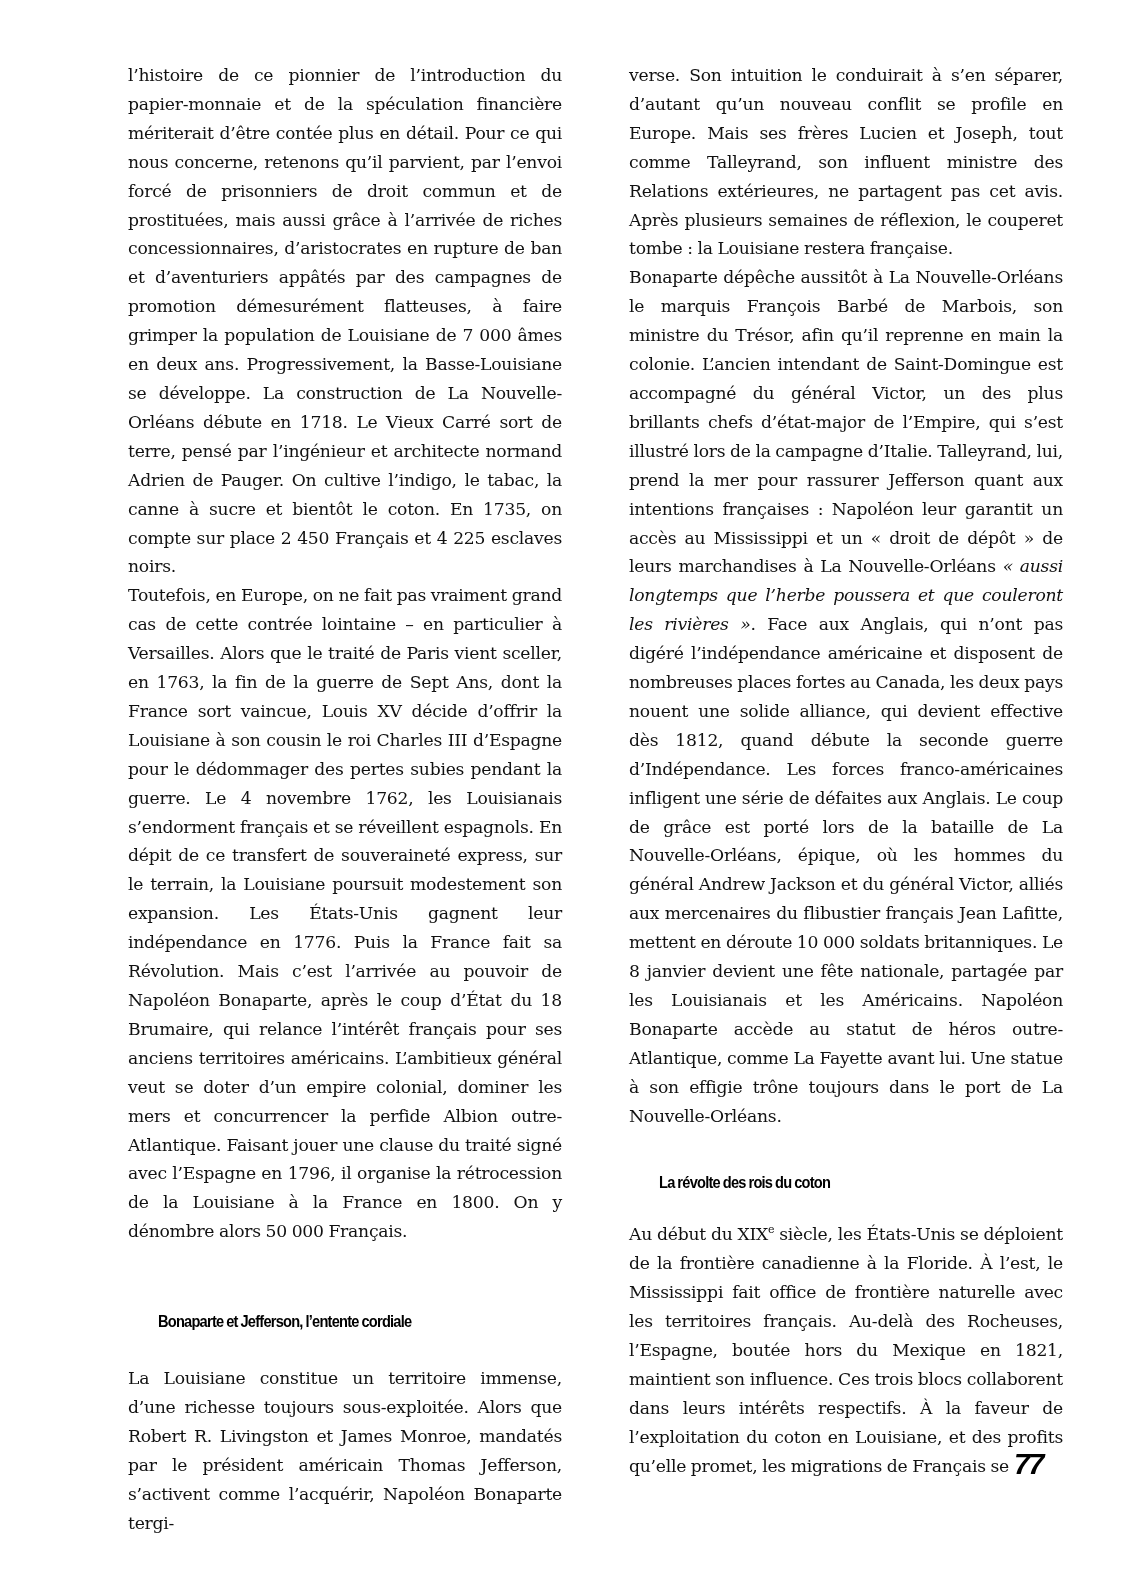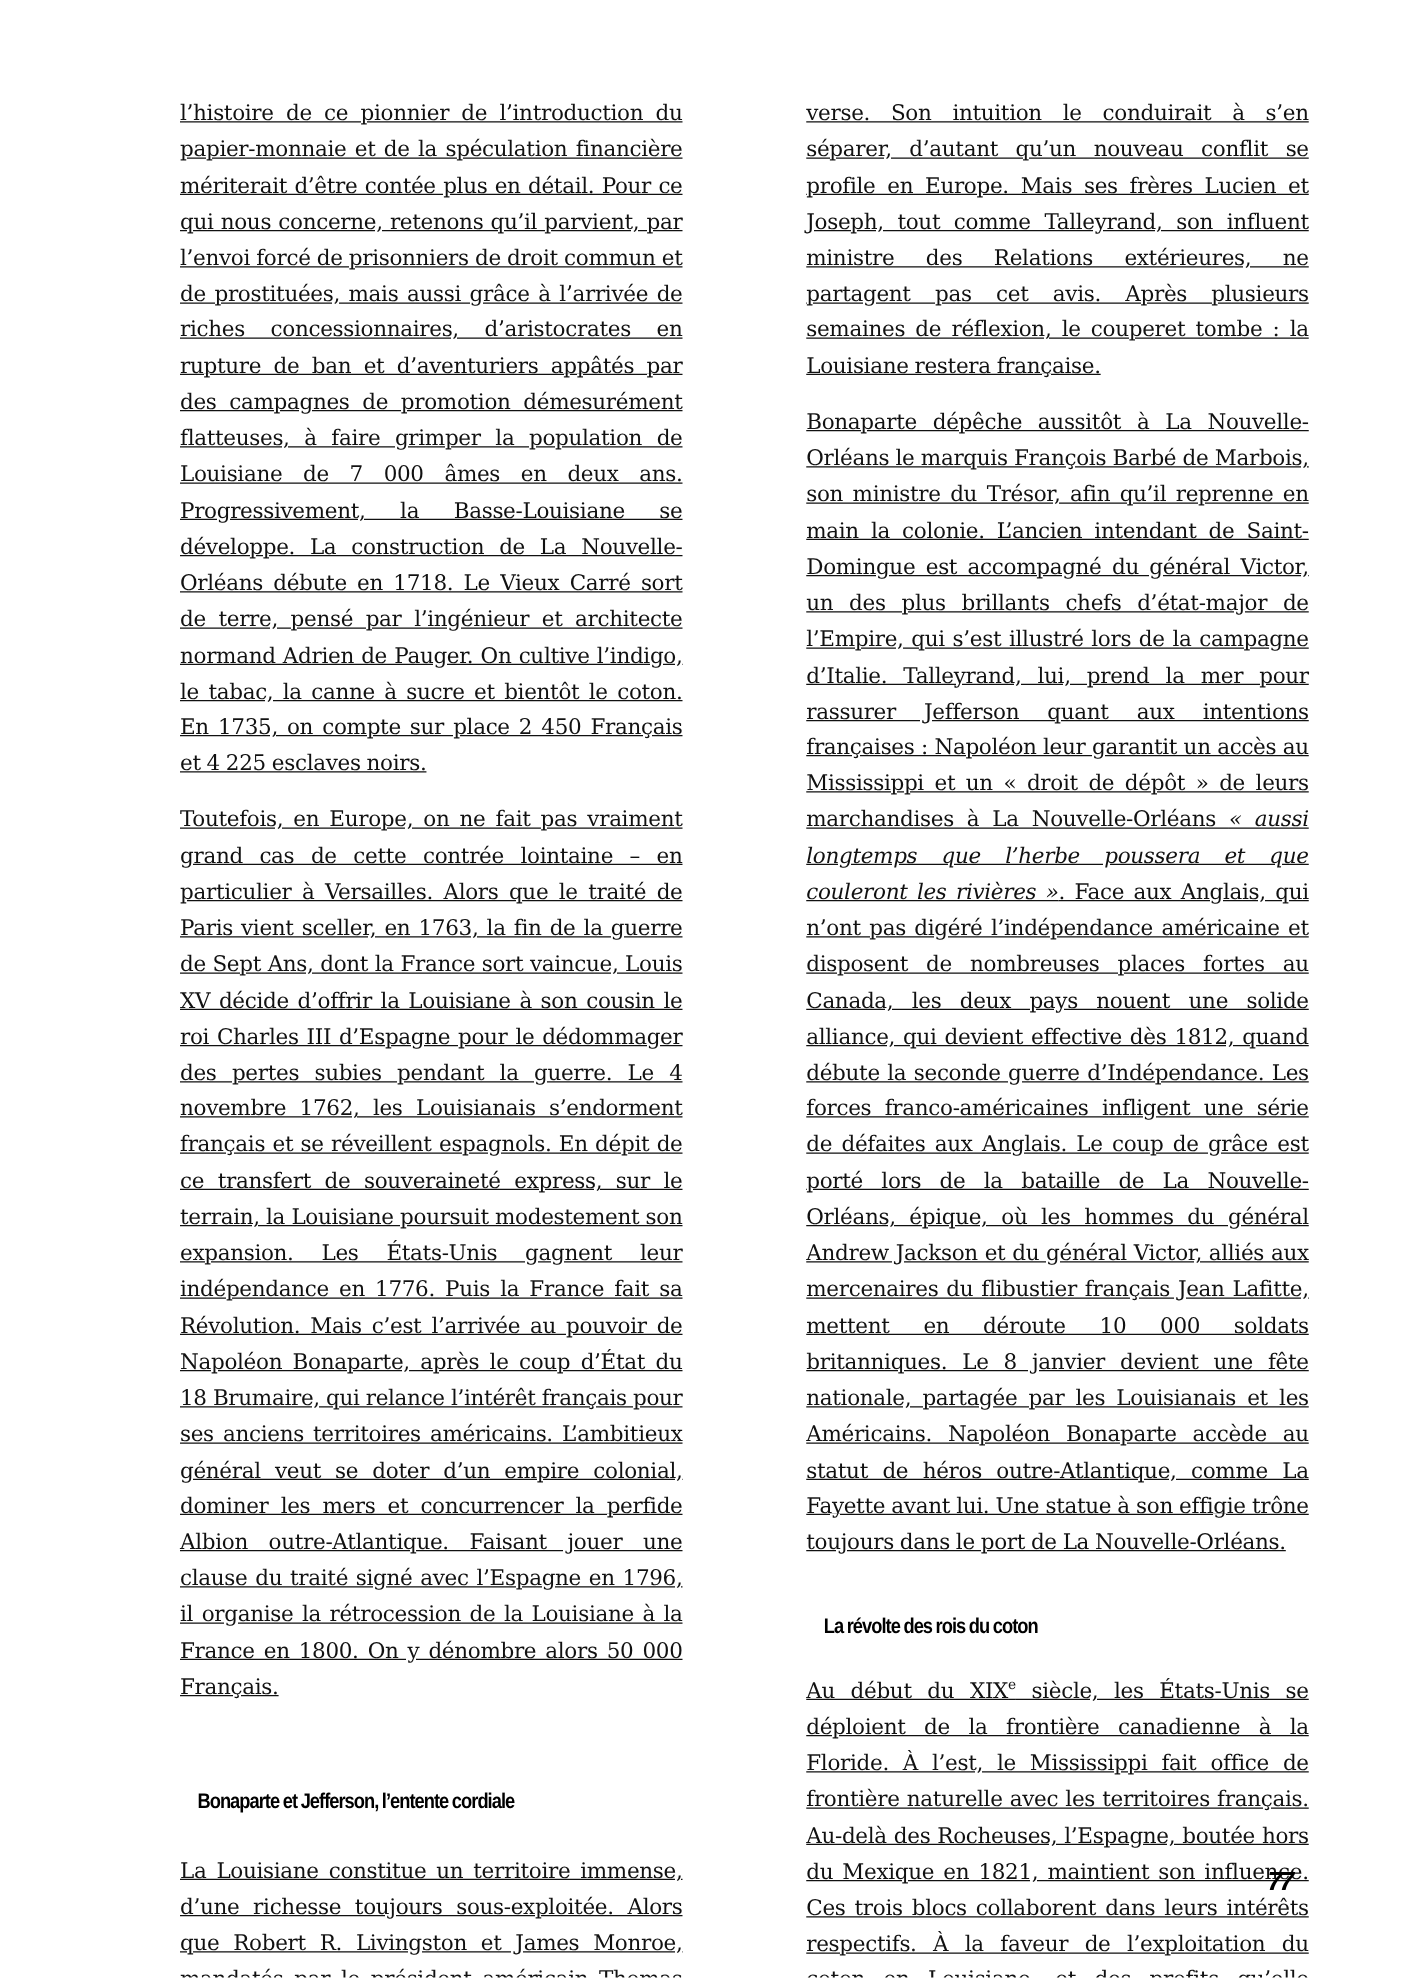--- a/index.html
+++ b/index.html
@@ -13,58 +13,58 @@
       font-size: 17.2px;
       line-height: 28.9px;
       color: #111111;
       text-align: justify;
       hyphens: auto;
       letter-spacing: -0.25px;
       word-spacing: -0.5px;
     }
     .col-left { left: 128px; }
     .col-right { left: 629px; }
-    .col p { margin: 16px; text-decoration: underline; }
+    .col p { margin: 0; }
     .col em { font-style: italic; }
     .subhead {
       font-family: "Liberation Sans", "DejaVu Sans", sans-serif;
       font-weight: bold;
       font-size: 17px;
       letter-spacing: -0.9px;
       transform: scaleX(0.86);
       transform-origin: left center;
       color: #000;
       text-align: left;
       white-space: nowrap;
     }
     .subhead-left { margin: 62px 0 27px 30px; }
     .subhead-right { margin: 38px 0 23px 30px; }
     .sup { font-size: 11px; vertical-align: super; line-height: 0; }
     .page-number {
       position: absolute;
       left: 1014px;
-      top: 1494px;
+      top: 1448px;
       font-family: "Liberation Sans", "DejaVu Sans", sans-serif;
       font-weight: bold;
       font-style: italic;
-      font-size: 21px;
+      font-size: 29px;
       letter-spacing: -2px;
       color: #000;
     }
   </style>
 </head>
 <body>
 
 <div class="page">
 
   <div class="col col-left">
     <p>l’histoire de ce pionnier de l’introduction du papier-monnaie et de la spéculation financière mériterait d’être contée plus en détail. Pour ce qui nous concerne, retenons qu’il parvient, par l’envoi forcé de prisonniers de droit commun et de prostituées, mais aussi grâce à l’arrivée de riches concessionnaires, d’aristocrates en rupture de ban et d’aventuriers appâtés par des campagnes de promotion démesurément flatteuses, à faire grimper la population de Louisiane de 7 000 âmes en deux ans. Progressivement, la Basse-Louisiane se développe. La construction de La Nouvelle-Orléans débute en 1718. Le Vieux Carré sort de terre, pensé par l’ingénieur et architecte normand Adrien de Pauger. On cultive l’indigo, le tabac, la canne à sucre et bientôt le coton. En 1735, on compte sur place 2 450 Français et 4 225 esclaves noirs.</p>
     <p>Toutefois, en Europe, on ne fait pas vraiment grand cas de cette contrée lointaine – en particulier à Versailles. Alors que le traité de Paris vient sceller, en 1763, la fin de la guerre de Sept Ans, dont la France sort vaincue, Louis XV décide d’offrir la Louisiane à son cousin le roi Charles III d’Espagne pour le dédommager des pertes subies pendant la guerre. Le 4 novembre 1762, les Louisianais s’endorment français et se réveillent espagnols. En dépit de ce transfert de souveraineté express, sur le terrain, la Louisiane poursuit modestement son expansion. Les États-Unis gagnent leur indépendance en 1776. Puis la France fait sa Révolution. Mais c’est l’arrivée au pouvoir de Napoléon Bonaparte, après le coup d’État du 18 Brumaire, qui relance l’intérêt français pour ses anciens territoires américains. L’ambitieux général veut se doter d’un empire colonial, dominer les mers et concurrencer la perfide Albion outre-Atlantique. Faisant jouer une clause du traité signé avec l’Espagne en 1796, il organise la rétrocession de la Louisiane à la France en 1800. On y dénombre alors 50 000 Français.</p>
     <div class="subhead subhead-left">Bonaparte et Jefferson, l’entente cordiale</div>
-    <p>La Louisiane constitue un territoire immense, d’une richesse toujours sous-exploitée. Alors que Robert R. Livingston et James Monroe, mandatés par le président américain Thomas Jefferson, s’activent pour l’acquérir, Napoléon Bonaparte tergi-</p>
+    <p>La Louisiane constitue un territoire immense, d’une richesse toujours sous-exploitée. Alors que Robert R. Livingston et James Monroe, mandatés par le président américain Thomas Jefferson, s’activent comme l’acquérir, Napoléon Bonaparte tergi-</p>
   </div>
 
   <div class="col col-right">
     <p>verse. Son intuition le conduirait à s’en séparer, d’autant qu’un nouveau conflit se profile en Europe. Mais ses frères Lucien et Joseph, tout comme Talleyrand, son influent ministre des Relations extérieures, ne partagent pas cet avis. Après plusieurs semaines de réflexion, le couperet tombe : la Louisiane restera française.</p>
     <p><span>Bonaparte dépêche aussitôt à La Nouvelle-Orléans le marquis François Barbé de Marbois, son ministre du Trésor, afin qu’il reprenne en main la colonie. L’ancien intendant de Saint-Domingue est accompagné du général Victor, un des plus brillants chefs d’état-major de l’Empire, qui s’est illustré lors de la campagne d’Italie. Talleyrand, lui, prend la mer pour rassurer Jefferson quant aux intentions françaises : Napoléon leur garantit un accès au Mississippi et un « droit de dépôt » de leurs marchandises à La Nouvelle-Orléans </span><em>« aussi longtemps que l’herbe poussera et que couleront les rivières »</em><span>. Face aux Anglais, qui n’ont pas digéré l’indépendance américaine et disposent de nombreuses places fortes au Canada, les deux pays nouent une solide alliance, qui devient effective dès 1812, quand débute la seconde guerre d’Indépendance. Les forces franco-américaines infligent une série de défaites aux Anglais. Le coup de grâce est porté lors de la bataille de La Nouvelle-Orléans, épique, où les hommes du général Andrew Jackson et du général Victor, alliés aux mercenaires du flibustier français Jean Lafitte, mettent en déroute 10 000 soldats britanniques. Le 8 janvier devient une fête nationale, partagée par les Louisianais et les Américains. Napoléon Bonaparte accède au statut de héros outre-Atlantique, comme La Fayette avant lui. Une statue à son effigie trône toujours dans le port de La Nouvelle-Orléans.</span></p>
     <div class="subhead subhead-right">La révolte des rois du coton</div>
     <p><span>Au début du XIX</span><span class="sup">e</span><span> siècle, les États-Unis se déploient de la frontière canadienne à la Floride. À l’est, le Mississippi fait office de frontière naturelle avec les territoires français. Au-delà des Rocheuses, l’Espagne, boutée hors du Mexique en 1821, maintient son influence. Ces trois blocs collaborent dans leurs intérêts respectifs. À la faveur de l’exploitation du coton en Louisiane, et des profits qu’elle promet, les migrations de Français se</span></p>
   </div>
 
   <div class="page-number">77</div>

